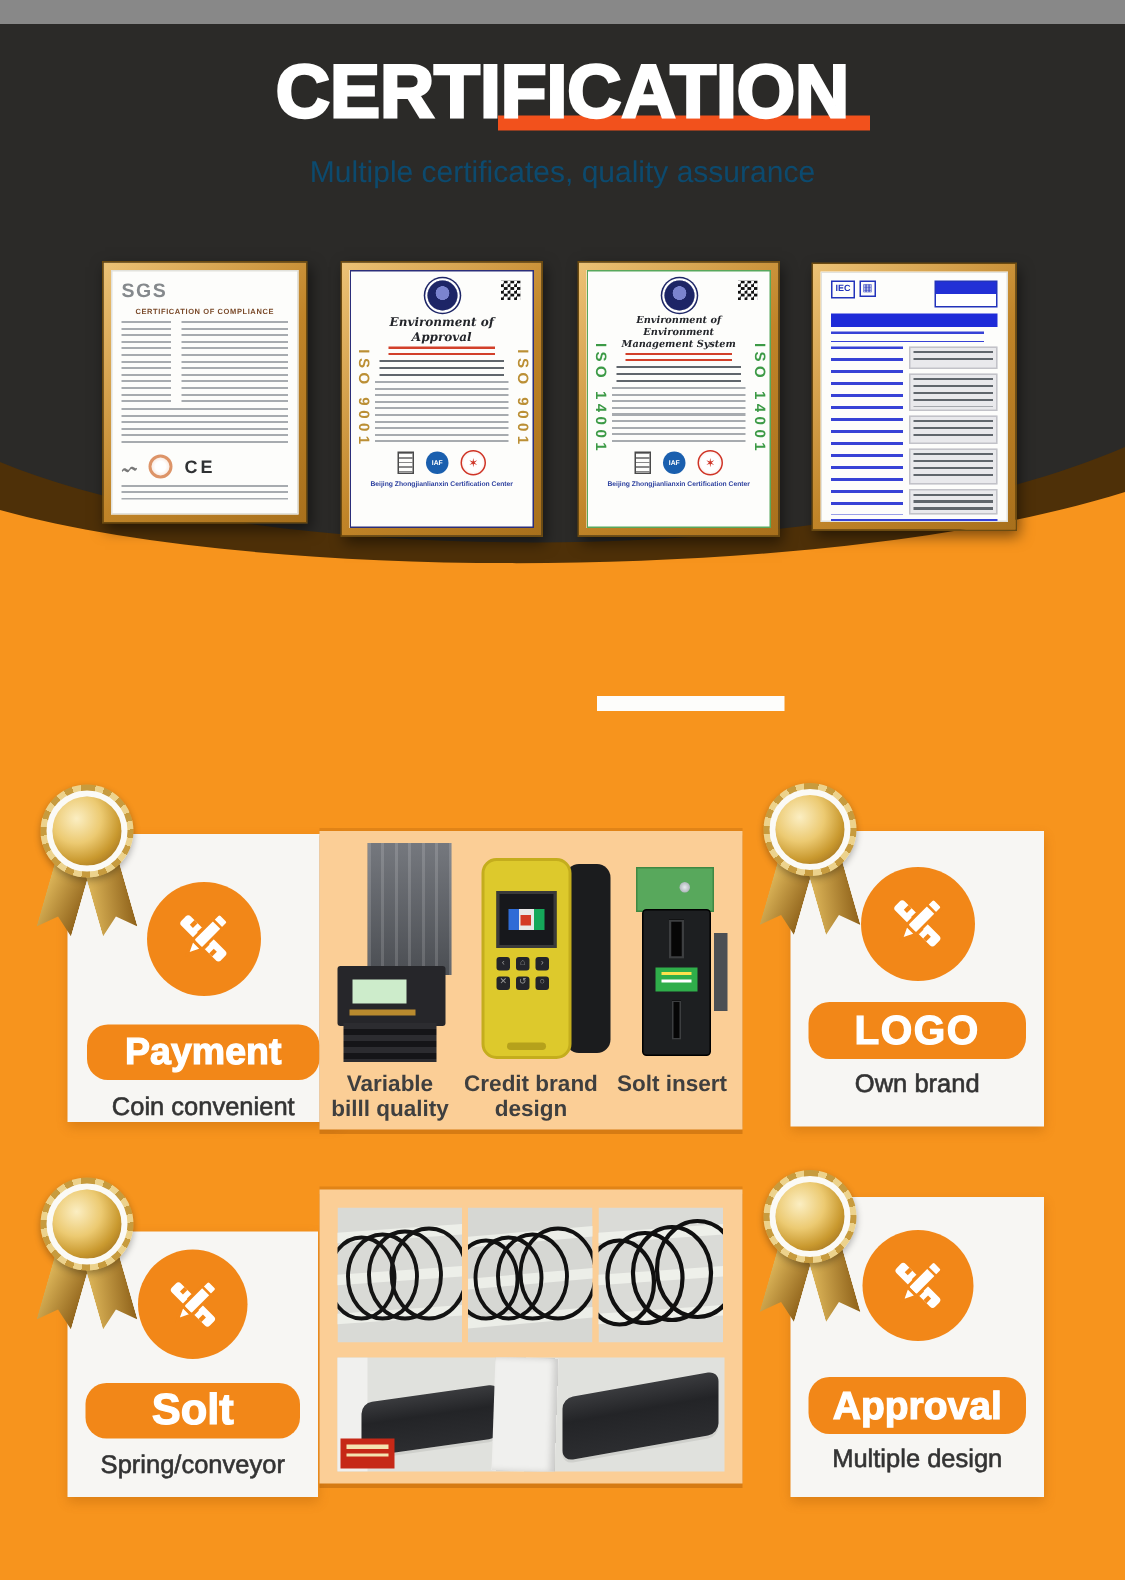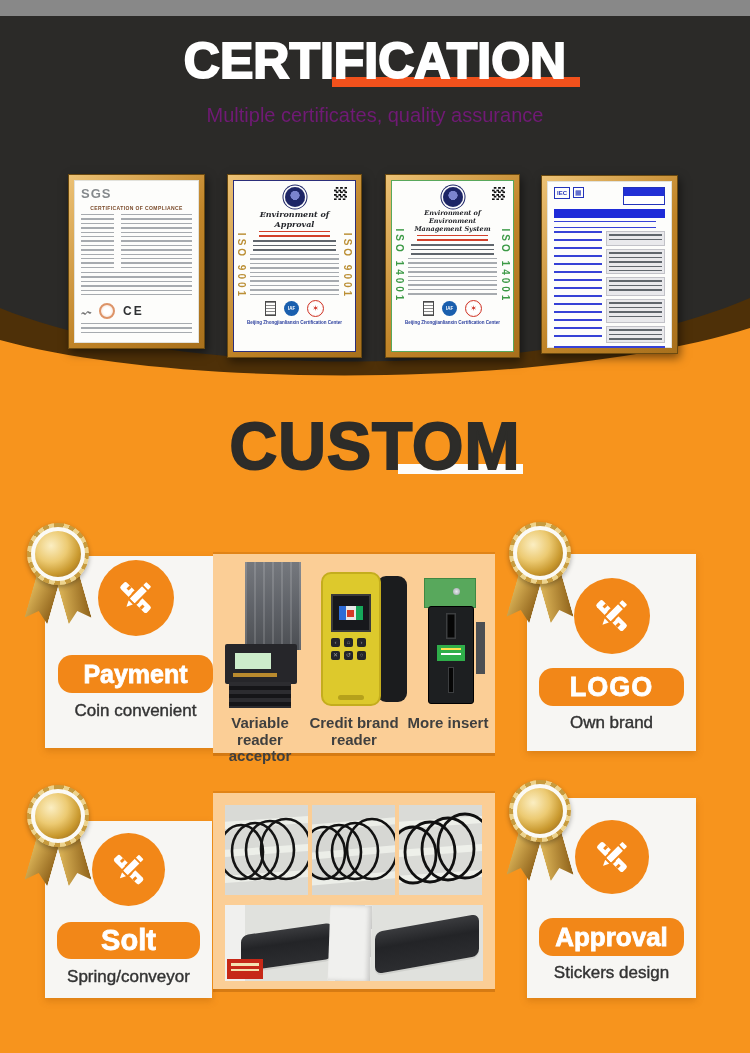--- a/index.html
+++ b/index.html
@@ -6,21 +6,21 @@
   html,body { background:#888; }
   .page { position:relative; width:750px; height:1053px; background:#F7941D;
           font-family:"Liberation Sans",sans-serif; overflow:hidden; margin:16px auto; }
 
   
   .dark { position:absolute; left:0; top:0; width:750px; height:400px; background:#2B2A28; }
   .curve { position:absolute; left:0; top:258px; width:750px; height:142px; z-index:2; display:block; }
   .hero-underline { position:absolute; left:332px; top:61px; width:248px; height:10px; background:#F2511C; z-index:3; }
   .hero-title { position:absolute; left:0; top:16px; width:750px; text-align:center; color:#fff;
                 font-size:50px; font-weight:700; -webkit-text-stroke:2px #fff; letter-spacing:0; z-index:4; }
-  .hero-sub { position:absolute; left:0; top:88px; width:750px; text-align:center; color:#701a75; font-size:20px; z-index:4; }
+  .hero-sub { position:absolute; left:0; top:88px; width:750px; text-align:center; color:#0c4a6e; font-size:20px; z-index:4; }
 
   
   .cert { position:absolute; z-index:5; padding:5px; border:1px solid #6b4a10;
           background:linear-gradient(135deg,#ecc276,#c08428 55%,#a8701c);
           box-shadow:2px 4px 9px rgba(0,0,0,.5); }
   .cpage { width:100%; height:100%; background:#fdfdfb; position:relative; padding:6px 7px;
            overflow:hidden; box-shadow:inset 0 0 0 1px #e2e2dc; }
   .tl { background:repeating-linear-gradient(to bottom,#a7abaf 0,#a7abaf 1.4px,transparent 1.4px,transparent 4.4px); }
   .tl-dark { background:repeating-linear-gradient(to bottom,#60666c 0,#60666c 1.6px,transparent 1.6px,transparent 4.6px); }
   .tl-blue { background:repeating-linear-gradient(to bottom,#3742d6 0,#3742d6 1.5px,transparent 1.5px,transparent 6.5px); }
@@ -260,23 +260,22 @@
           <div class="cell" style="flex:1.2">
               <div class="tl-dark"></div>
             </div>
         </div>
       </div>
       <div class="tl tl-blue" style="width:100%;height:10px;margin-top:3px"></div>
     </div>
   </div>
 
   <div class="custom-underline"></div>
-  <h2 class="custom-title">CUSTOM</h2>
-
-  <div class="card" style="left:45px;top:540px;width:181px;height:192px;padding-top:4px">
+
+  <div class="card" style="left:45px;top:540px;width:181px;height:192px;padding-top:32px">
     <div class="iconcirc" style="width:76px;height:76px">
       <svg>
           <use href="#design-icon"></use>
         </svg>
     </div>
     <div class="pill" style="height:38px;margin-top:19px;font-size:25px">Payment</div>
     <div class="caption" style="margin-top:8px">Coin convenient</div>
   </div>
 
   <div class="panel" style="left:213px;top:538px;width:282px;height:199px">
@@ -316,27 +315,27 @@
             <div class="ci-label">
               <i></i>
               <i></i>
             </div>
             <div class="ci-slot2"></div>
           </div>
       </div>
     </div>
     <div class="plabels">
       <div class="plabel">
-        <span>Variable</span><br><span>reader acceptor</span>
+        <span>Variable</span><br><span>billl quality</span>
       </div>
       <div class="plabel">
-        <span>Credit brand</span><br><span>reader</span>
+        <span>Credit brand</span><br><span>design</span>
       </div>
       <div class="plabel">
-        <span>More insert</span>
+        <span>Solt insert</span>
       </div>
     </div>
   </div>
 
   <div class="card" style="left:45px;top:805px;width:167px;height:177px;padding-top:12px">
     <div class="iconcirc" style="width:73px;height:73px">
       <svg>
           <use href="#design-icon"></use>
         </svg>
     </div>
@@ -399,21 +398,21 @@
     </div>
   </div>
 
   <div class="card" style="left:527px;top:782px;width:169px;height:200px;padding-top:22px">
     <div class="iconcirc" style="width:74px;height:74px">
       <svg>
           <use href="#design-icon"></use>
         </svg>
     </div>
     <div class="pill" style="height:38px;margin-top:24px;font-size:26px">Approval</div>
-    <div class="caption" style="margin-top:7px">Stickers design</div>
+    <div class="caption" style="margin-top:7px">Multiple design</div>
   </div>
 
   <div class="ribbon" style="left:26px;top:506px">
     <span class="rt rt-l"></span>
       <span class="rt rt-r"></span>
       <span class="scallop"></span>
       <span class="medal"></span>
   </div>
   <div class="ribbon" style="left:508px;top:505px">
     <span class="rt rt-l"></span>

